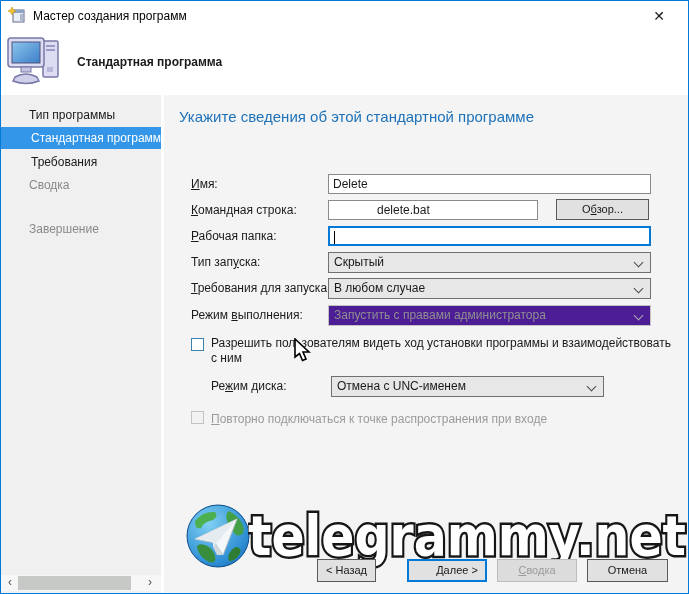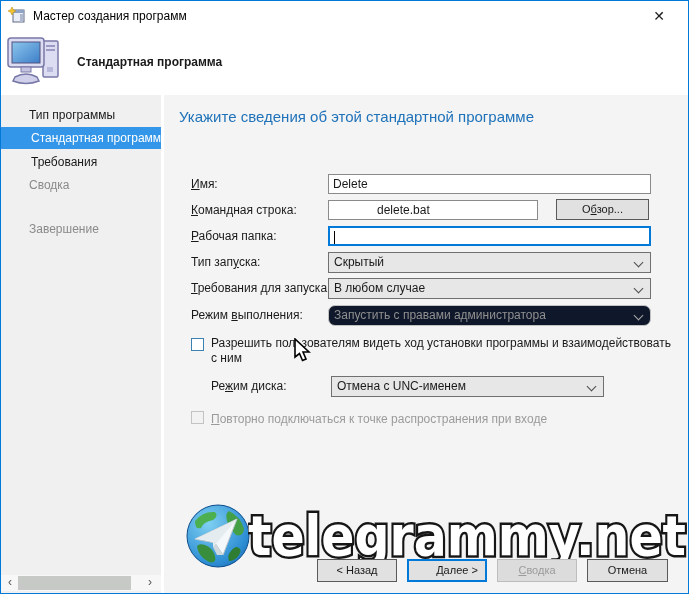--- a/index.html
+++ b/index.html
@@ -52,21 +52,21 @@
             padding:0 4px; color:#1a1a1a; }
   .tinput.focused { border:2px solid #0079d8; }
   .caret { position:absolute; left:4px; top:3px; width:1px; height:13px; background:#000; }
 
   .combo { position:absolute; left:164px; width:323px; height:21px; background:#e6e7e6;
            border:1px solid #707070; padding:2px 22px 0 5px; color:#1a1a1a;
            white-space:nowrap; overflow:hidden; }
   .combo .chev { position:absolute; right:8px; top:6px; width:7px; height:7px;
                  border-left:1.5px solid #4d4d4d; border-bottom:1.5px solid #4d4d4d;
                  transform:rotate(-45deg); }
-  .combo.disabled { background:#0f172a; color:#909090; border-color:#c2c2c2;border-radius:7px; }
+  .combo.disabled { background:#4c1d95; color:#909090; border-color:#c2c2c2; }
   .combo.disabled .chev { border-color:#aaa; }
 
   .btn { position:absolute; height:23px; background:#e1e1e1; border:1px solid #5a5a5a;
          font-family:"Liberation Sans",sans-serif; font-size:11px; color:#1a1a1a;
          text-align:center; line-height:21px; }
   .btn.default { border:2px solid #0079d8; line-height:19px;padding-left:20px; }
   .btn.disabled { background:#dcdcdc; border-color:#bdbdbd; color:#9b9b9b; }
   .btn.small { height:21px; line-height:19px; }
 
   .checkbox { position:absolute; width:13px; height:13px; background:#fff; border:1px solid #3c82b0; }
@@ -200,21 +200,21 @@
         <path d="M12 44 q2 10 12 15 q8 2 6 -6 q-2 -8 -10 -11 q-7 -2 -8 2z" fill="#388e3c"></path>
         <path d="M52 44 q6 2 2 8 q-4 6 -10 6 q-2 -6 2 -10 q3 -4 6 -4z" fill="#2e7d32"></path>
         <polygon points="10,36 52,16 38,52 30,40" fill="#f5f8fa" stroke="#b8c4cc" stroke-width="1"></polygon>
         <polygon points="30,40 38,52 32,52 28,44" fill="#cfd8dd"></polygon>
         <polygon points="10,36 52,16 28,44 28,38" fill="#e4ecf0"></polygon>
       </svg>
       <svg class="watermark-text" viewBox="0 0 442 74">
         <text x="0" y="56" textLength="438" lengthAdjust="spacingAndGlyphs" font-family="DejaVu Sans, sans-serif" font-size="56" font-weight="bold" fill="#ffffff" stroke="#161616" stroke-width="5" paint-order="stroke">telegrammy.net</text>
       </svg>
 
-      <button class="btn" style="left:153px; top:464px; width:80px"><span>&lt; Наза</span><span class="mn">д</span><span></span></button>
+      <button class="btn" style="left:153px; top:464px; width:59px"><span>&lt; Наза</span><span class="mn">д</span><span></span></button>
       <button class="btn default" style="left:243px; top:464px; width:80px"><span class="mn">Д</span><span>алее &gt;</span></button>
       <button class="btn disabled" style="left:333px; top:464px; width:80px"><span class="mn">С</span><span>водка</span></button>
       <button class="btn" style="left:423px; top:464px; width:81px">Отмена</button>
     </div>
   </div>
 
   <svg class="cursor" viewBox="0 0 18 26">
     <path d="M2 1 L2 19 L6.5 15.5 L9.5 22.5 L13 21 L10 14 L16 14 Z" fill="#ffffff" stroke="#000000" stroke-width="1.6"></path>
   </svg>
 

